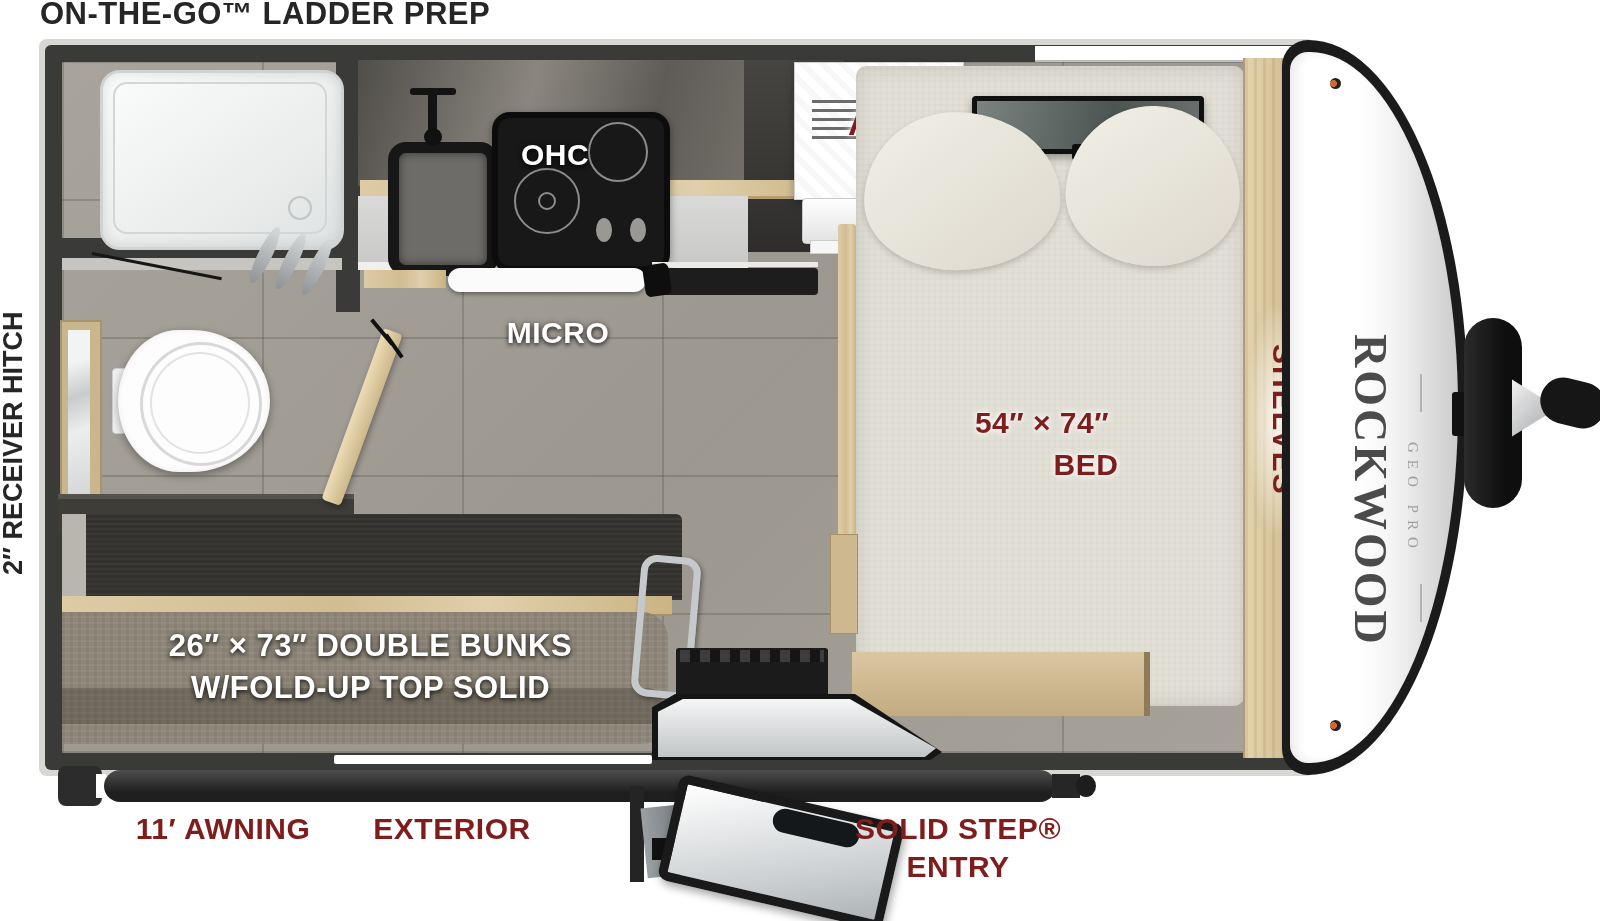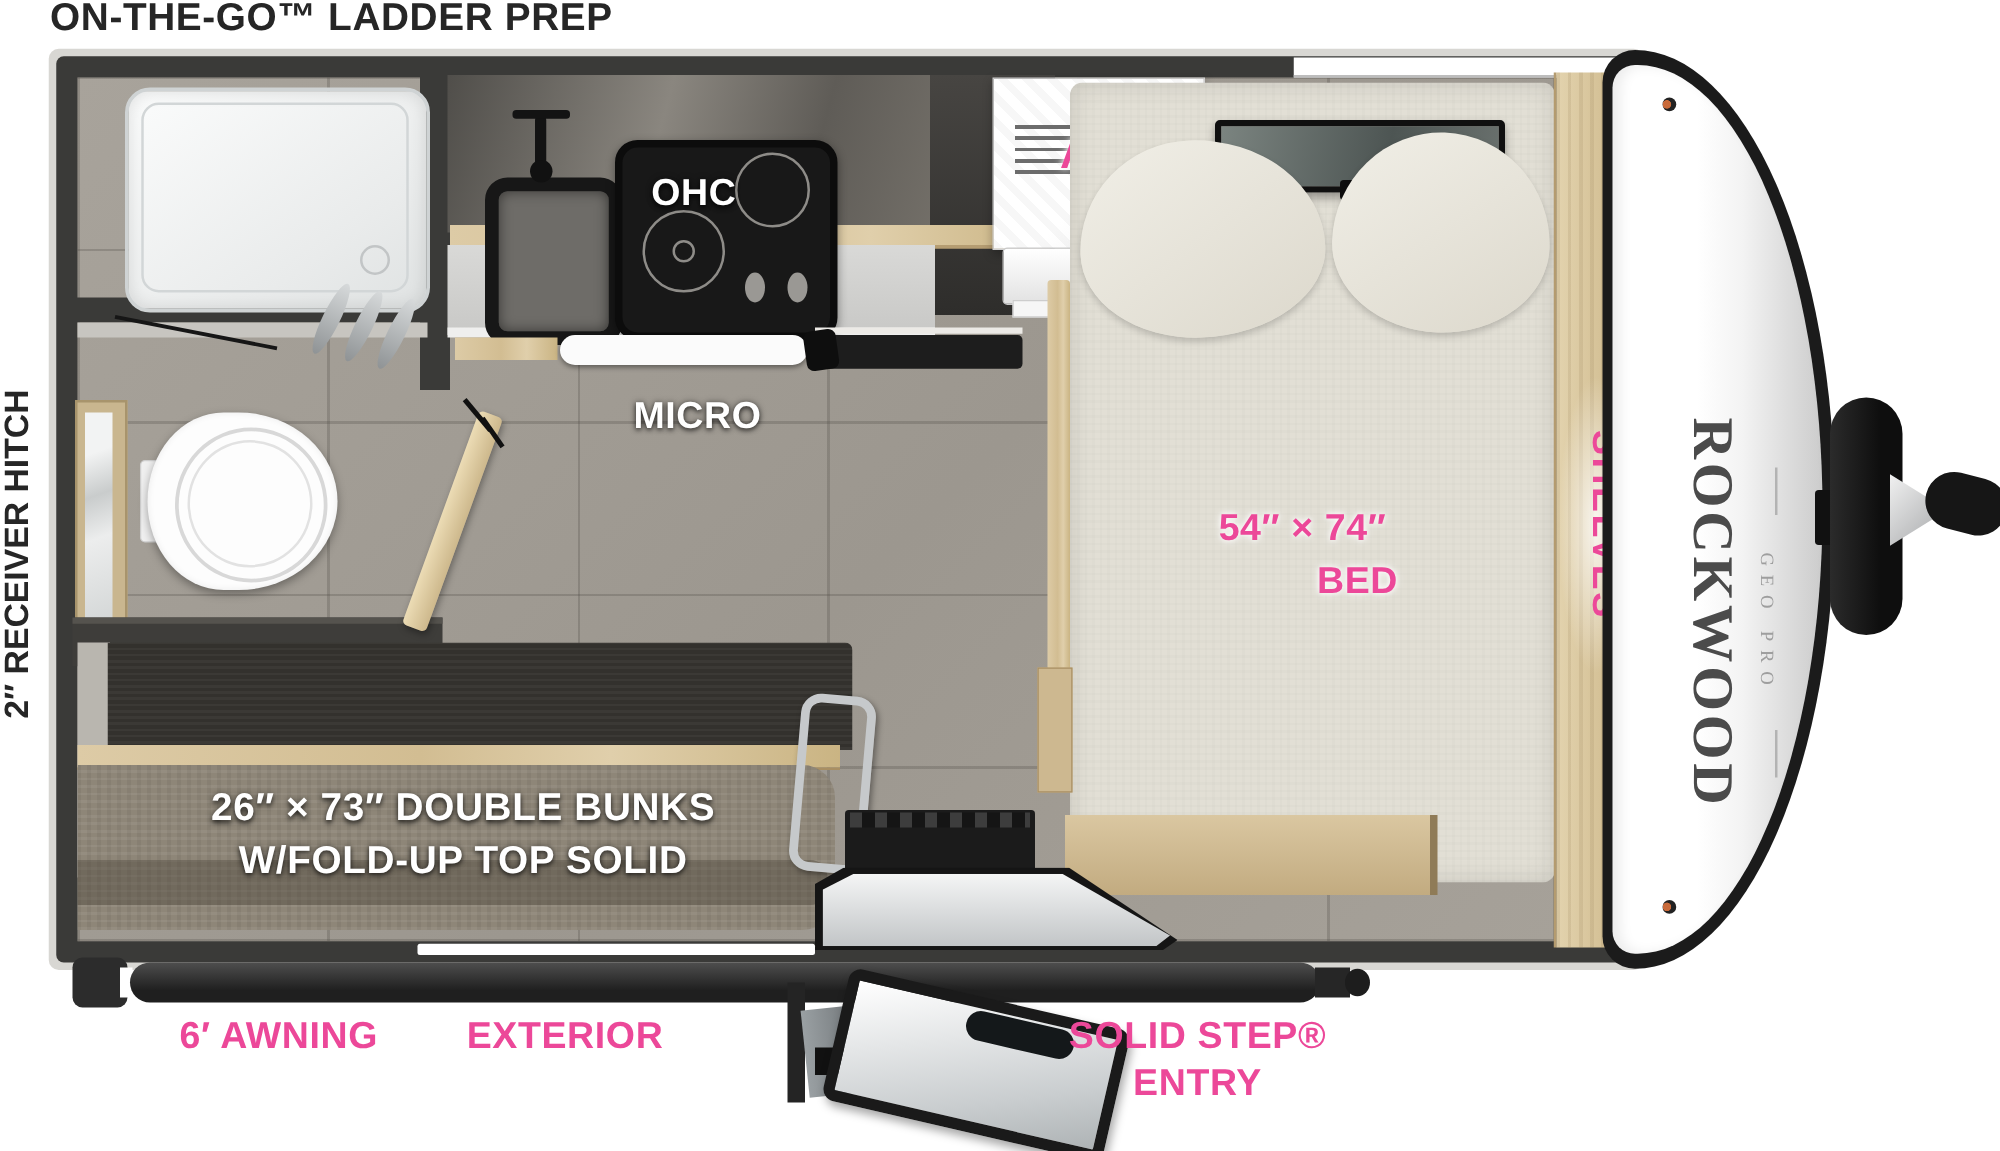--- a/index.html
+++ b/index.html
@@ -2,21 +2,21 @@
 <html><head>
 <meta charset="utf-8">
 <style>
   html,body{margin:0;padding:0;background:#ffffff;}
   #stage{position:relative;width:1600px;height:921px;background:#fff;overflow:hidden;
          font-family:"Liberation Sans",sans-serif;}
   .abs{position:absolute;}
   .lbl{font-weight:800;color:#fff;text-align:center;
        text-shadow:0 2px 4px rgba(0,0,0,.65),0 0 6px rgba(0,0,0,.35);
        font-size:30px;letter-spacing:.5px;white-space:nowrap;}
-  .lbl-dark{font-weight:800;color:#ec4899;text-align:center;font-size:30px;
+  .lbl-dark{font-weight:800;color:#7f1d1d;text-align:center;font-size:30px;
        letter-spacing:.5px;white-space:nowrap;}
   .glow{text-shadow:0 0 8px rgba(255,255,255,.95),0 0 4px rgba(255,255,255,.9);}
   .vtext{writing-mode:vertical-rl;text-orientation:mixed;}
   .wood{background:linear-gradient(90deg,#ddcba6,#d2bd92 45%,#e0cfab 70%,#cab483);}
   .tile-floor{background:
       repeating-linear-gradient(90deg, rgba(80,76,70,.28) 0 2px, transparent 2px 200px),
       repeating-linear-gradient(0deg, rgba(80,76,70,.28) 0 2px, transparent 2px 138px),
       linear-gradient(135deg,#a8a39b,#9c978f 55%,#a6a199);}
 </style>
 </head>
@@ -208,18 +208,18 @@
   <div class="abs" style="left:644px;top:806px;width:46px;height:70px;transform:rotate(-6deg);
               background:linear-gradient(90deg,#9aa0a3,#6f7477);"></div>
   <div class="abs" style="left:652px;top:838px;width:62px;height:22px;background:#111;"></div>
   <div class="abs" style="left:666px;top:798px;width:212px;height:90px;transform:rotate(13deg);
               border:9px solid #1a1a1a;border-radius:10px;
               background:linear-gradient(160deg,#ffffff,#c9cdcf 70%,#aeb3b5);
               box-shadow:3px 4px 8px rgba(0,0,0,.35);"></div>
   <div class="abs" style="left:772px;top:816px;width:88px;height:24px;background:#14181a;border-radius:12px;
               transform:rotate(13deg);"></div>
 
-  <div class="abs lbl-dark" style="left:108px;top:812px;width:230px;">6′ AWNING</div>
+  <div class="abs lbl-dark" style="left:108px;top:812px;width:230px;">11′ AWNING</div>
   <div class="abs lbl-dark" style="left:352px;top:812px;width:200px;">EXTERIOR</div>
   <div class="abs lbl-dark" style="left:828px;top:812px;width:260px;">SOLID STEP®</div>
   <div class="abs lbl-dark" style="left:828px;top:850px;width:260px;">ENTRY</div>
 
 </div>
 
 </body></html>

